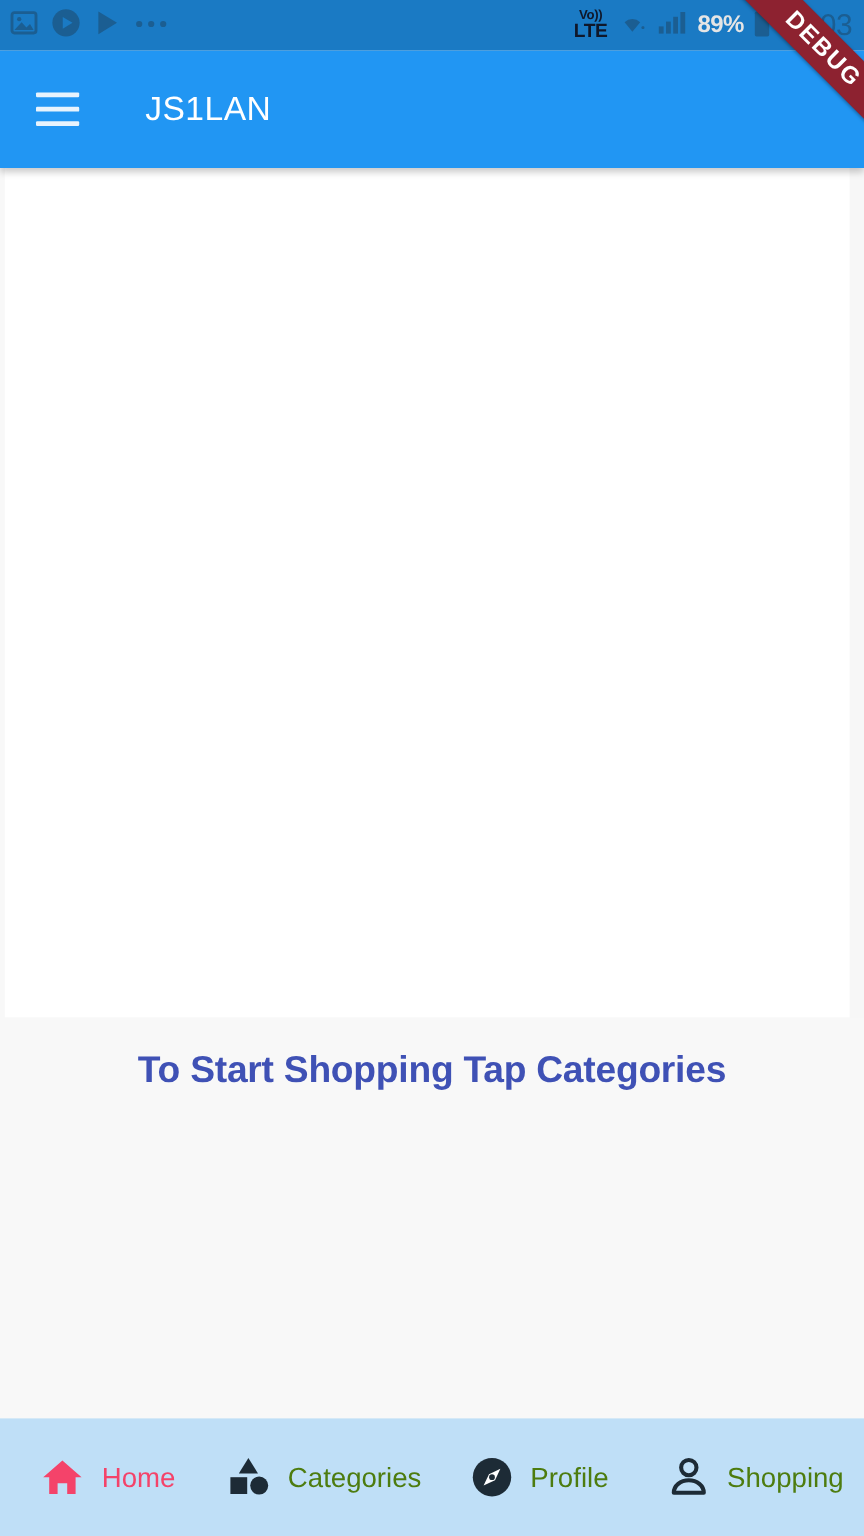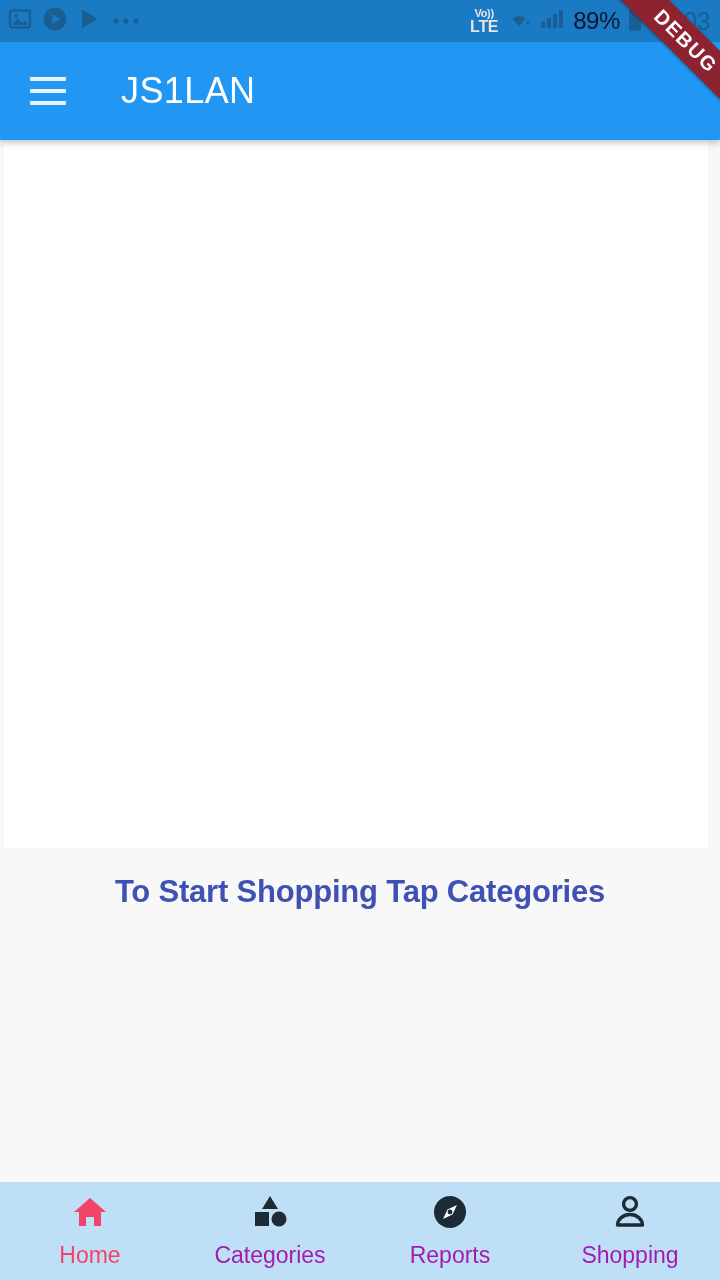--- a/index.html
+++ b/index.html
@@ -45,30 +45,30 @@
   }
 
   .sb-icon { display: block; }
 
   .volte-box {
     display: flex;
     flex-direction: column;
     align-items: center;
     justify-content: center;
     line-height: 1;
-    color: #e5e5e5;
+    color: #0f172a;
     font-weight: bold;
   }
   .volte-box .vo { font-size: 11px; letter-spacing: -0.3px; }
   .volte-box .lte { font-size: 16px; letter-spacing: -0.3px; }
 
   .battery-pct {
-    font-size: 24px;
-    color: #0f172a;
-    font-weight: 400;
+    font-size: 20px;
+    color: #e5e5e5;
+    font-weight: 700;
     letter-spacing: -0.5px;
   }
   .clock {
     font-size: 25px;
     color: #1b5e92;
     font-weight: 400;
     letter-spacing: -0.5px;
     margin-left: 2px;
   }
 
@@ -130,21 +130,21 @@
   }
   .menu-btn .bar {
     width: 36px;
     height: 4px;
     background: #e7f3fd;
     border-radius: 1px;
   }
   .app-title {
     margin-left: 45px;
     color: #ffffff;
-    font-size: 36px;
+    font-size: 28px;
     font-weight: 400;
     letter-spacing: 0.4px;
   }
 
   
   .body-area {
     position: absolute;
     top: 140px; left: 0;
     width: 633px;
     height: 1042px;
@@ -189,35 +189,35 @@
     height: 98px;
     background: #bfdff7;
     display: flex;
     align-items: center;
     z-index: 6;
   }
   .nav-item {
     flex: 1;
     height: 98px;
     display: flex;
-    flex-direction: column;
+    flex-direction: row;
     align-items: center;
     justify-content: center;
     gap: 15px;
     cursor: pointer;
   }
   .nav-icon {
     height: 34px;
     display: flex;
     align-items: center;
     justify-content: center;
   }
   .nav-label {
     font-size: 23px;
-    color: #a21caf;
+    color: #4d7c0f;
     letter-spacing: 0px;
     line-height: 1;
   }
   .nav-item.active .nav-label { color: #f4436a; }
 </style>
 </head>
 <body>
 
 <div id="phone">
 
@@ -331,21 +331,21 @@
     </div>
 
     <div class="nav-item">
       <span class="nav-icon">
         <svg width="34" height="34" viewBox="0 0 34 34">
           <circle cx="17" cy="17" r="16" fill="#1d2b36"></circle>
           <path d="M24 10 L19.5 19.5 L10 24 L14.5 14.5 Z" fill="#ffffff"></path>
           <circle cx="17" cy="17" r="2.4" fill="#1d2b36"></circle>
         </svg>
       </span>
-      <span class="nav-label">Reports</span>
+      <span class="nav-label">Profile</span>
     </div>
 
 
     <div class="nav-item">
       <span class="nav-icon">
         <svg width="34" height="34" viewBox="0 0 34 34">
           <circle cx="17" cy="9" r="6.4" fill="none" stroke="#1d2b36" stroke-width="3.4"></circle>
           <path d="M4.5 30 A12.5 10.5 0 0 1 29.5 30 Z" fill="none" stroke="#1d2b36" stroke-width="3.4" stroke-linejoin="round"></path>
         </svg>
       </span>

